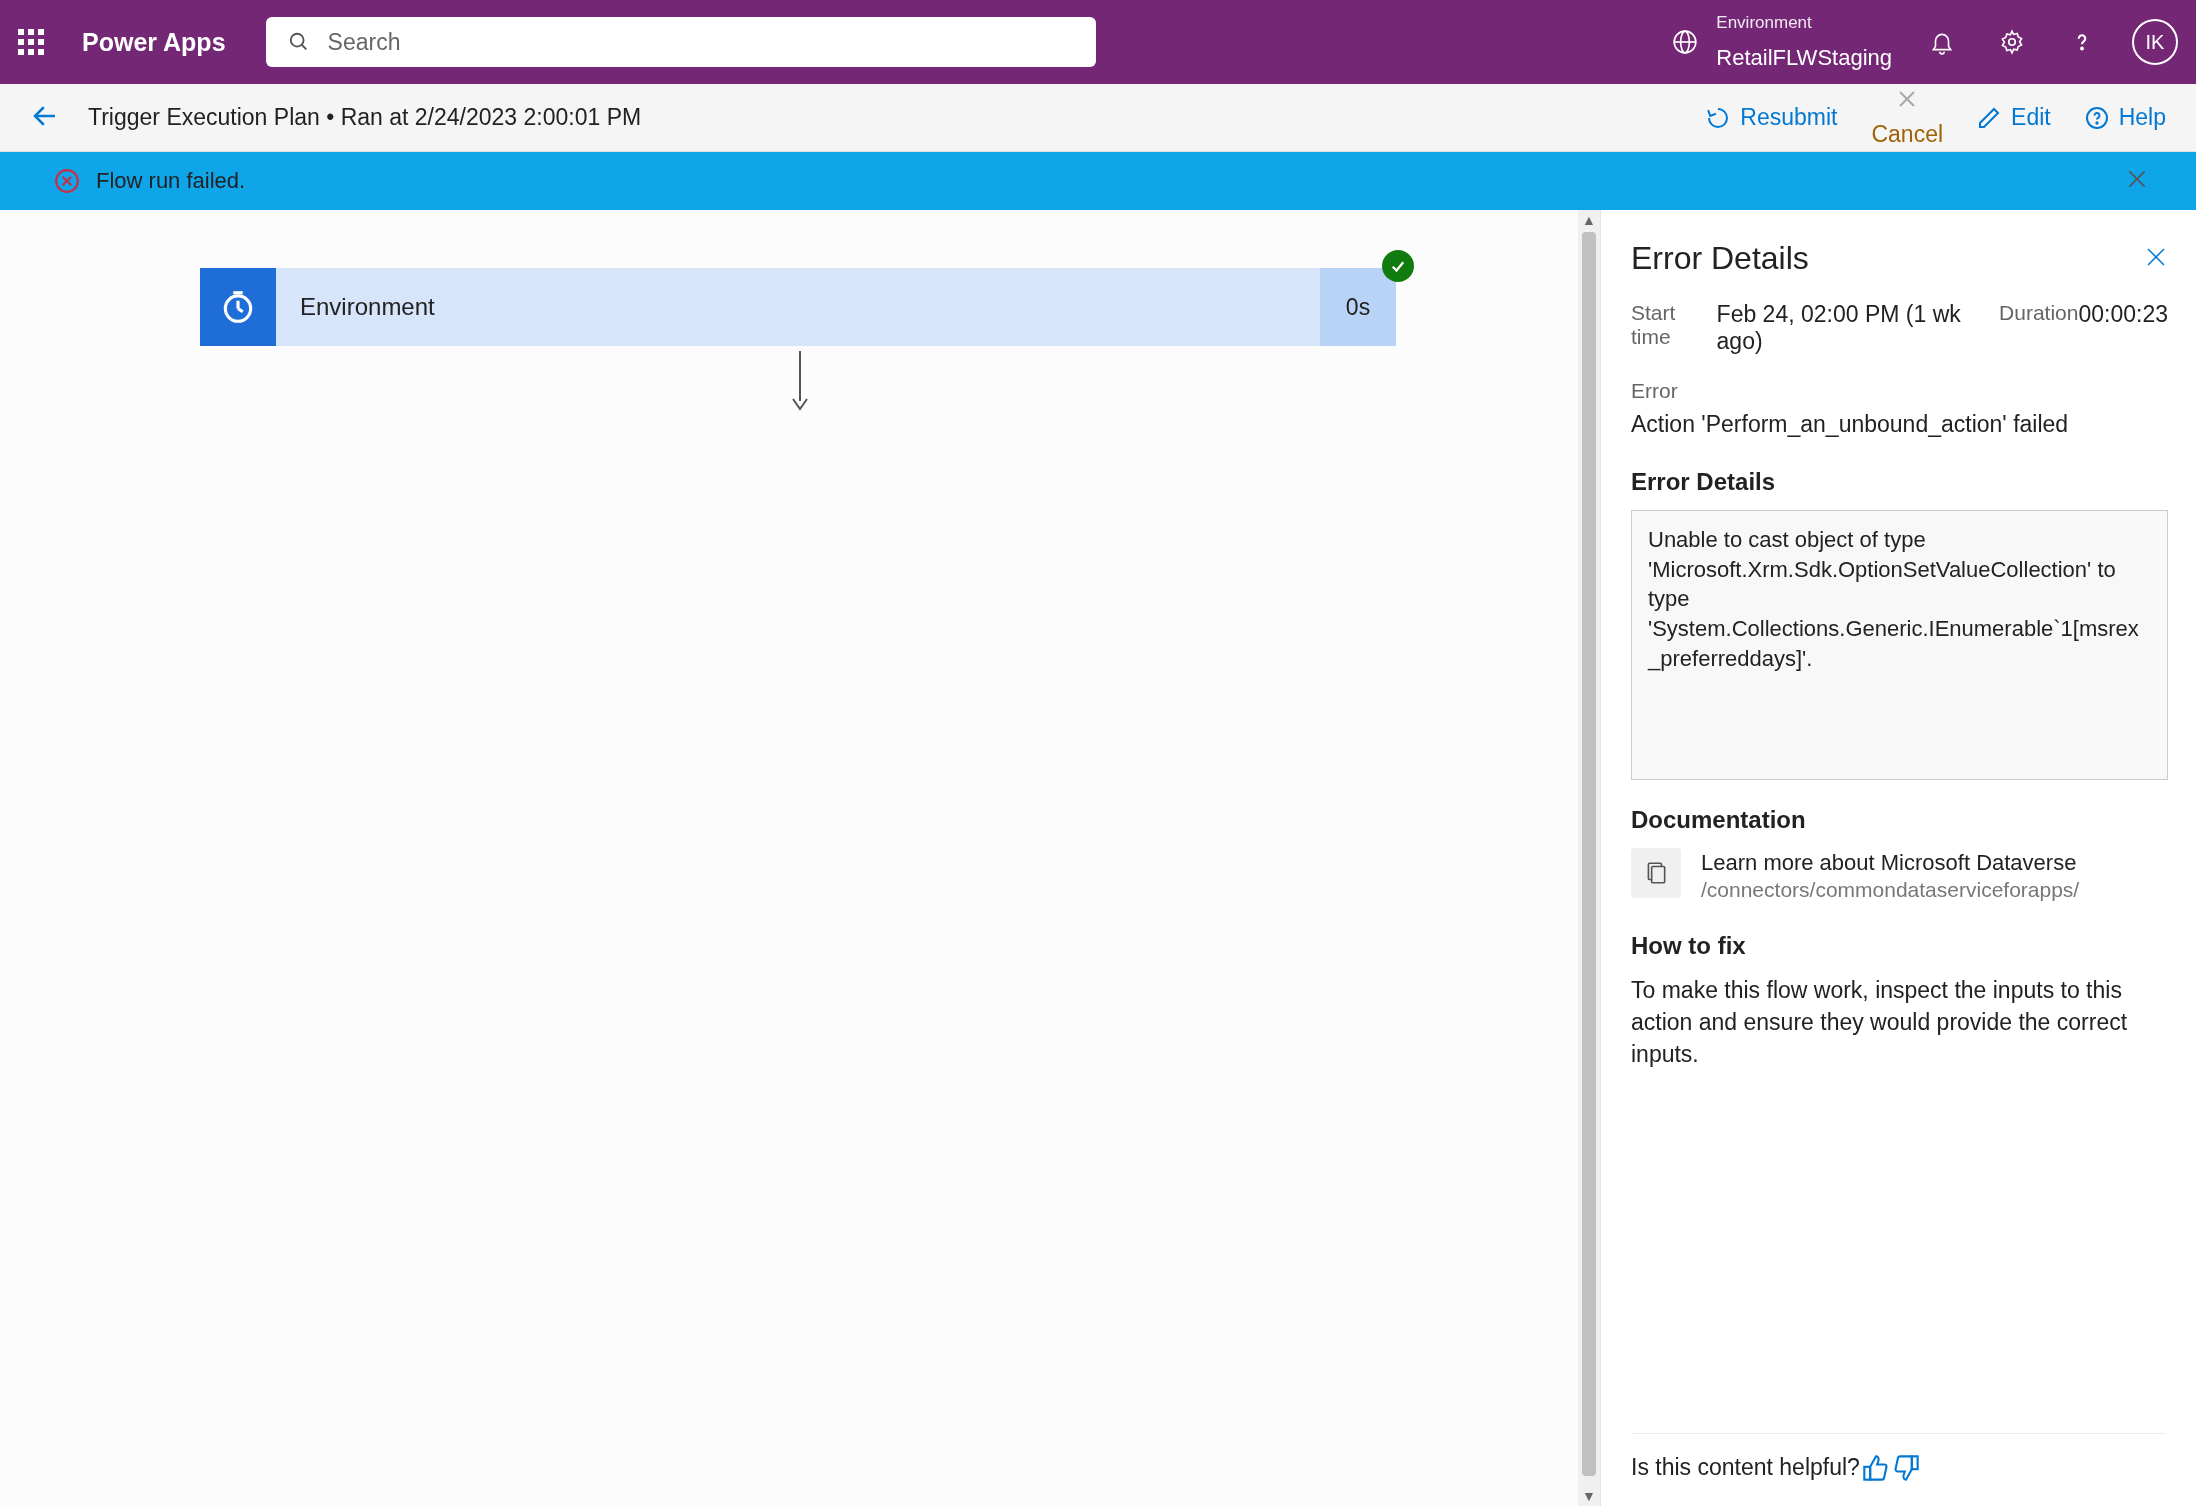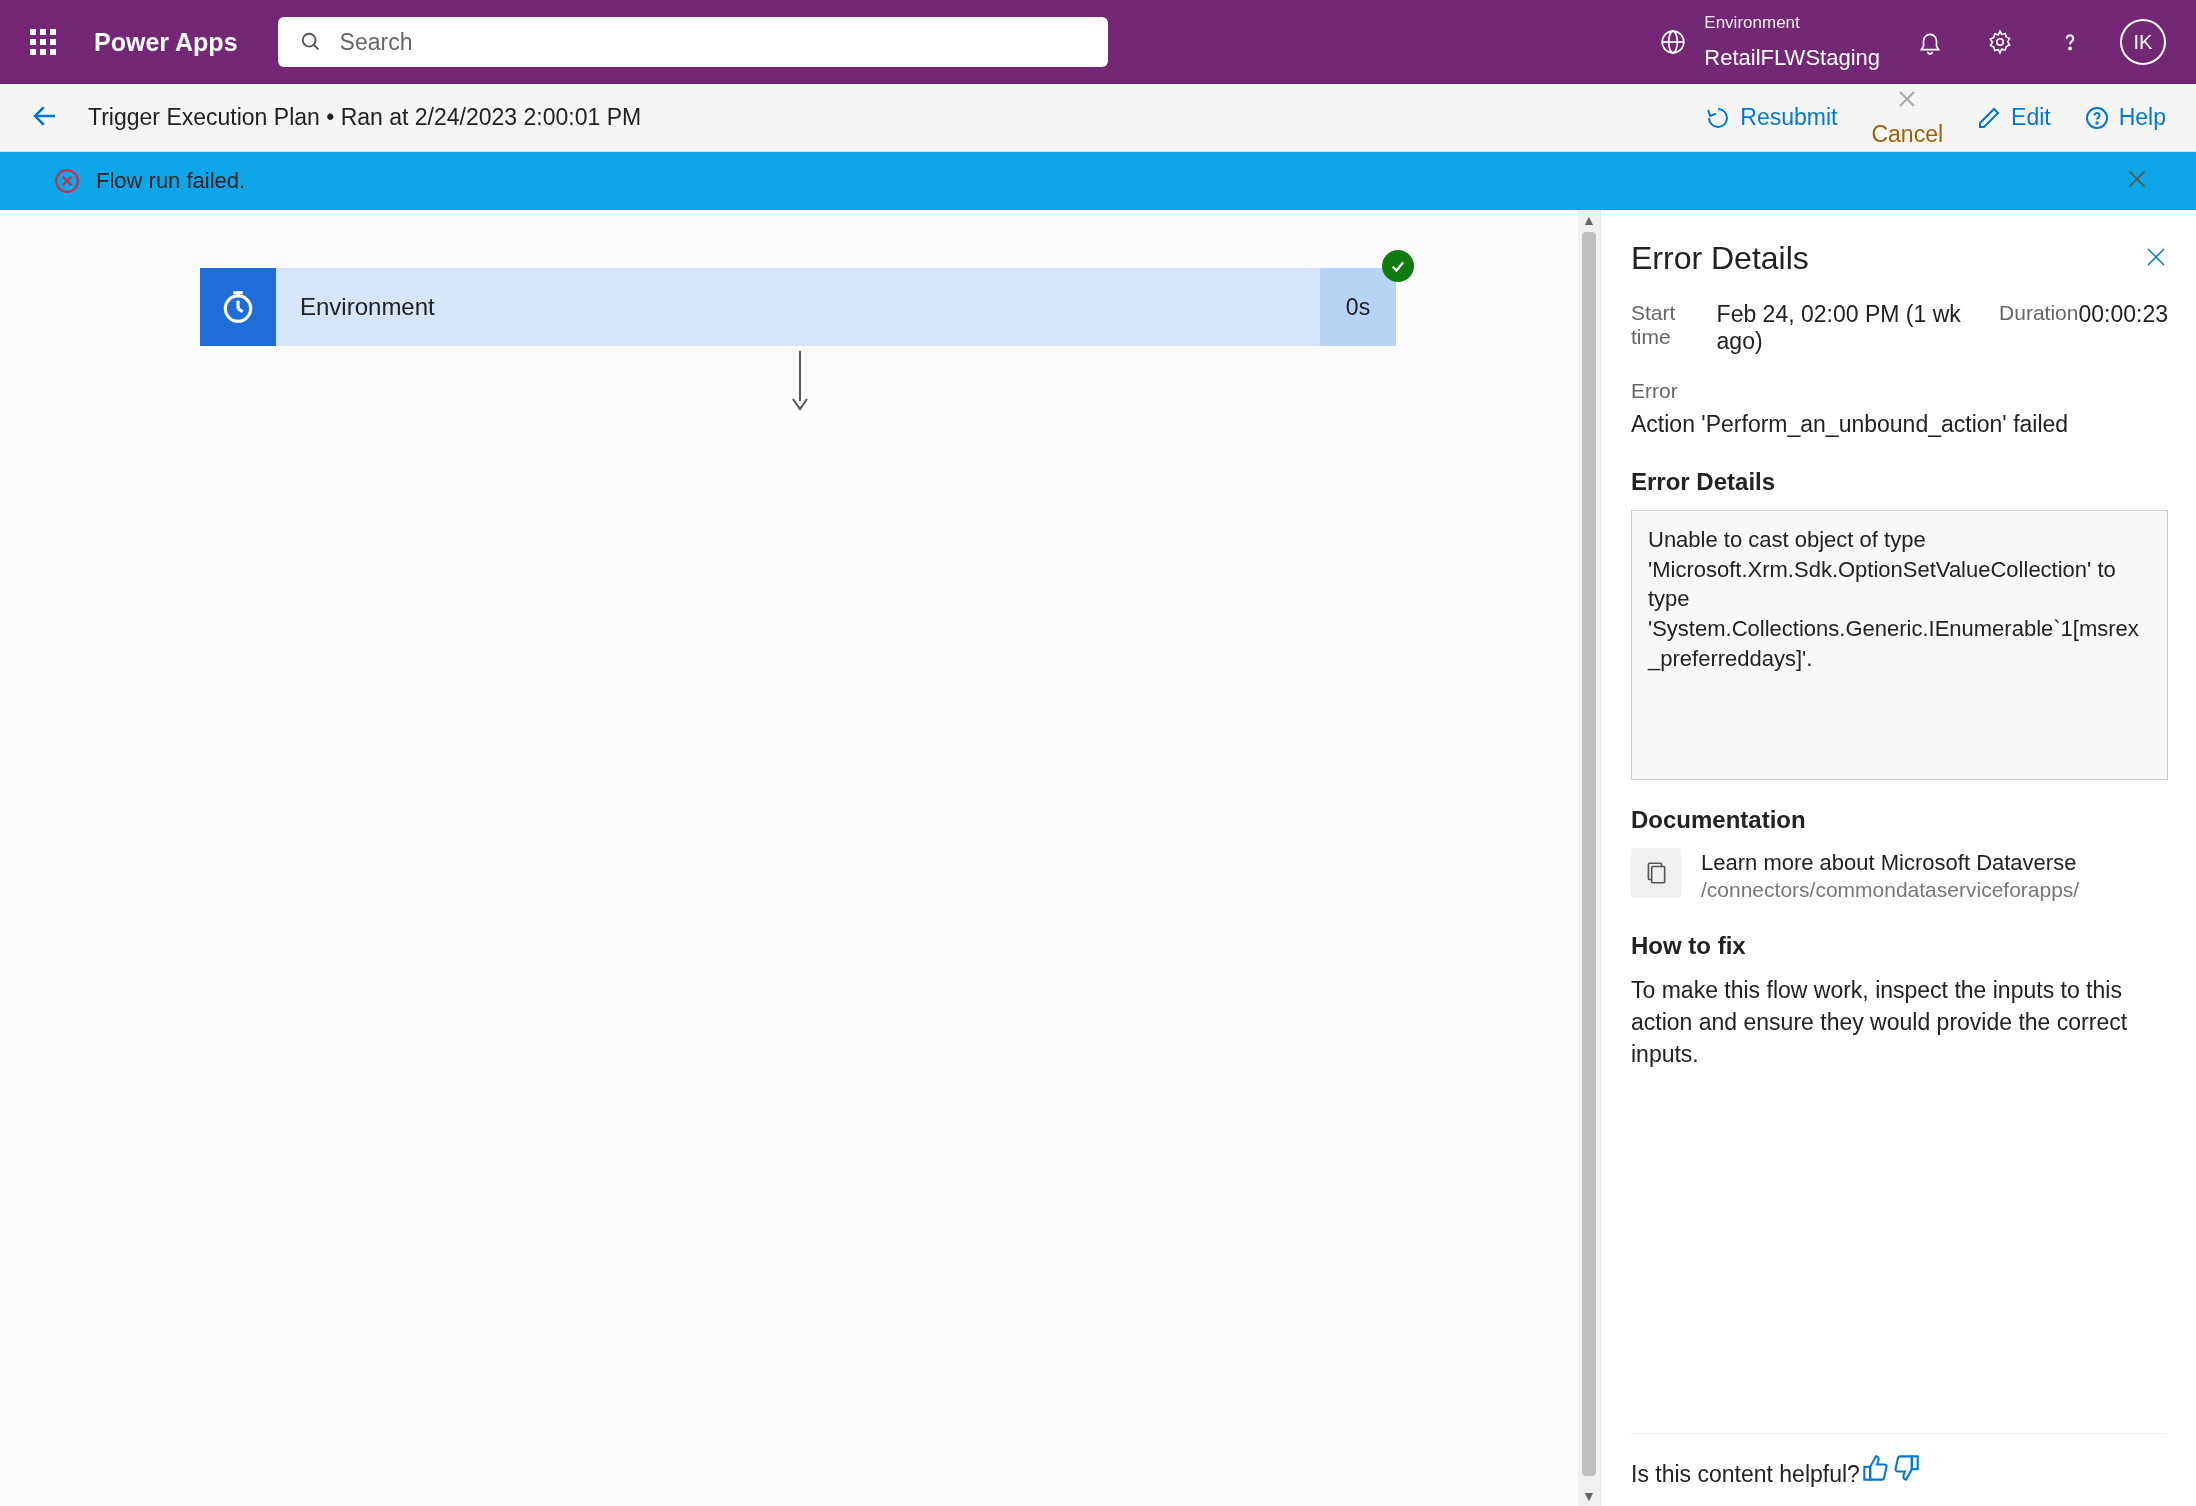--- a/index.html
+++ b/index.html
@@ -1,19 +1,19 @@
 <!DOCTYPE html>
 <html><head>
 <meta charset="utf-8">
 <style>
 * { margin: 0; padding: 0; box-sizing: border-box; font-family: "Segoe UI", Arial, sans-serif; }
 body { background: #fff; width: 2196px; height: 1506px; overflow: hidden; }
 
 
-.header { background: #742774; height: 84px; display: flex; align-items: center; color: #fff; padding: 0 30px; }
+.header { background: #742774; height: 84px; display: flex; align-items: center; color: #fff; padding: 0 18px; }
 .waffle { display: grid; grid-template-columns: repeat(3, 6px); grid-template-rows: repeat(3, 6px); gap: 4px; margin-right: 38px; }
 .waffle span { background: #fff; width: 6px; height: 6px; }
 .app-name { font-size: 25px; font-weight: 600; margin-right: 40px; }
 .search-box { background: #fff; border-radius: 6px; height: 50px; width: 830px; display: flex; align-items: center; padding: 0 22px; }
 .search-box svg { width: 22px; height: 22px; margin-right: 18px; }
 .search-box input { border: none; outline: none; font-size: 23px; flex: 1; color: #333; }
 .search-box input::placeholder { color: #666; }
 .header-right { margin-left: auto; display: flex; align-items: center; gap: 30px; }
 .env { display: flex; align-items: center; gap: 18px; }
 .env-text { display: flex; flex-direction: column; line-height: 1.2; gap: 12px; }
@@ -89,21 +89,21 @@
 
 .details-box { border: 1px solid #ccc; background: #f8f8f8; padding: 14px 16px; font-size: 22px; color: #222; line-height: 1.35; height: 270px; resize: none; margin-bottom: 26px; overflow: auto; position: relative; font-family: inherit; width: 100%; }
 
 .doc-row { display: flex; gap: 20px; margin-bottom: 30px; align-items: flex-start; }
 .doc-icon { width: 50px; height: 50px; background: #f0f0f0; border-radius: 4px; display: flex; align-items: center; justify-content: center; flex-shrink: 0; }
 .doc-text { font-size: 22px; color: #222; line-height: 1.35; }
 .doc-path { font-size: 21px; color: #777; }
 
 .howto-text { font-size: 23px; color: #222; line-height: 1.4; }
 
-.feedback { position: absolute; bottom: 18px; left: 30px; right: 30px; display: flex; align-items: flex-end; gap: 2px; font-size: 23px; color: #222; border-top: 1px solid #eee; padding-top: 20px; }
+.feedback { position: absolute; bottom: 18px; left: 30px; right: 30px; display: flex; align-items: flex-start; gap: 2px; font-size: 23px; color: #222; border-top: 1px solid #eee; padding-top: 20px; }
 .thumb { color: #0078d4; cursor: pointer; }
 </style>
 </head>
 <body>
 
 <div class="header">
   <div class="waffle">
     <span></span>
       <span></span>
       <span></span>

